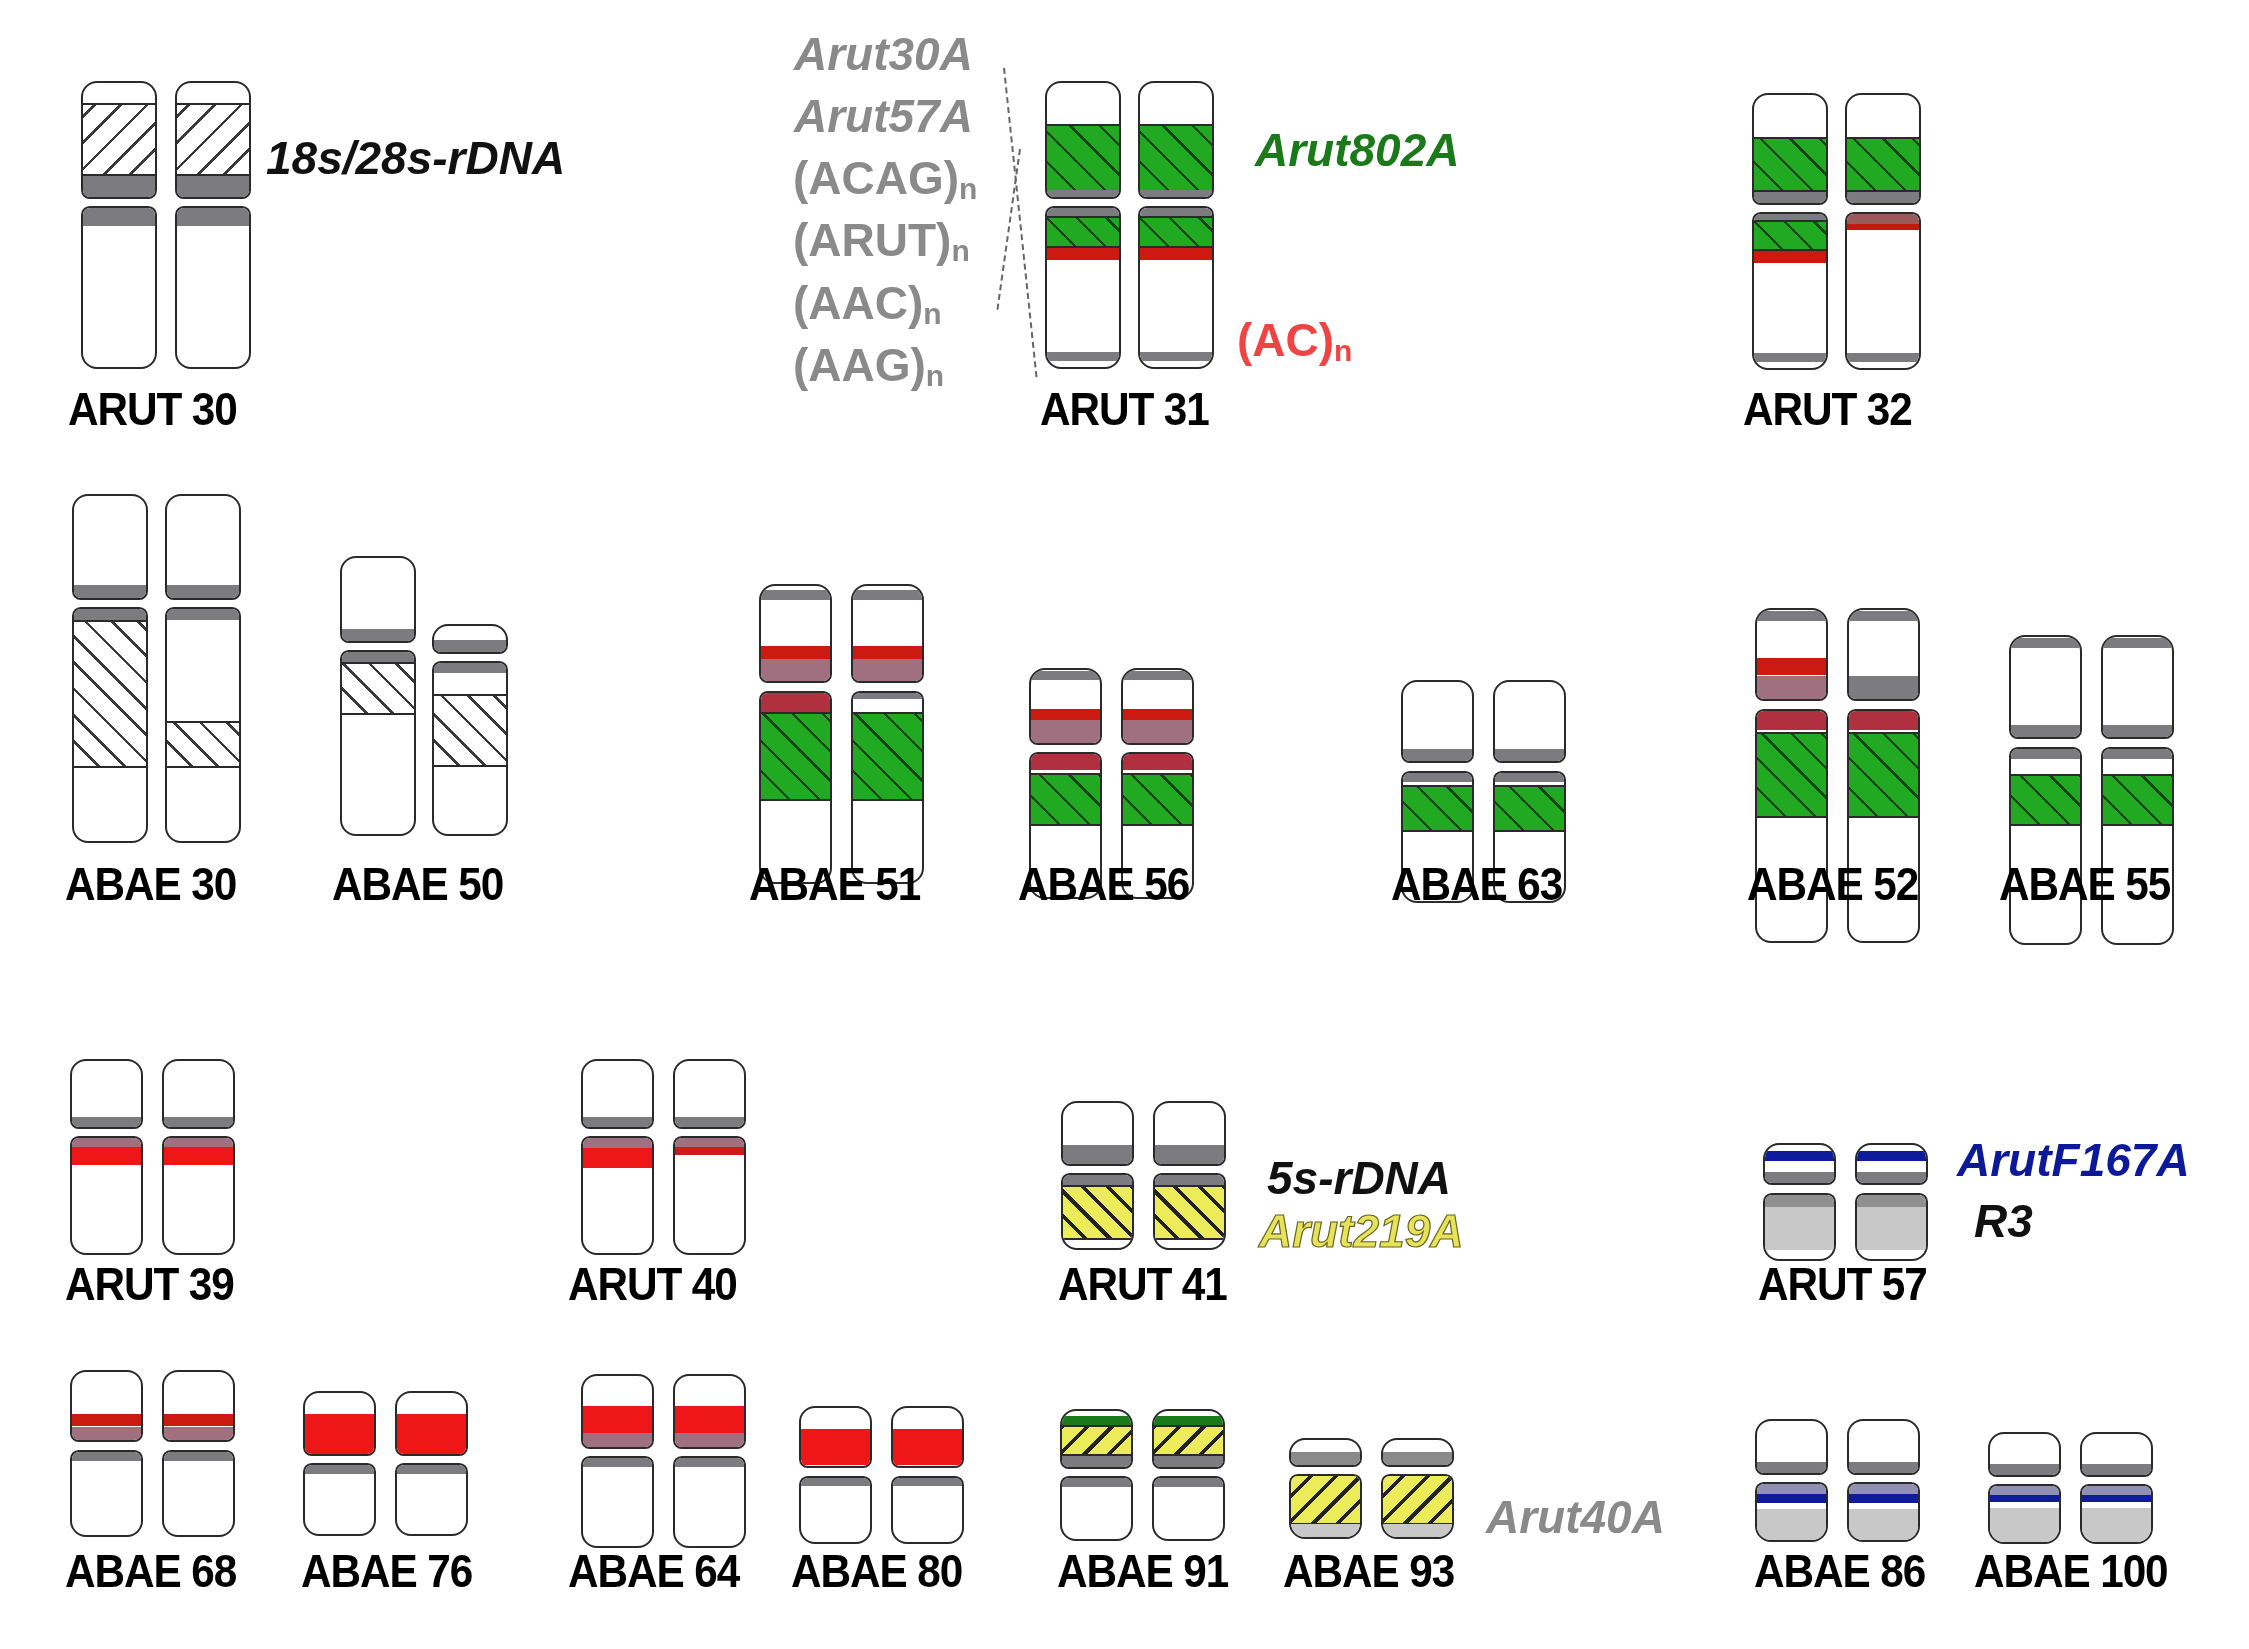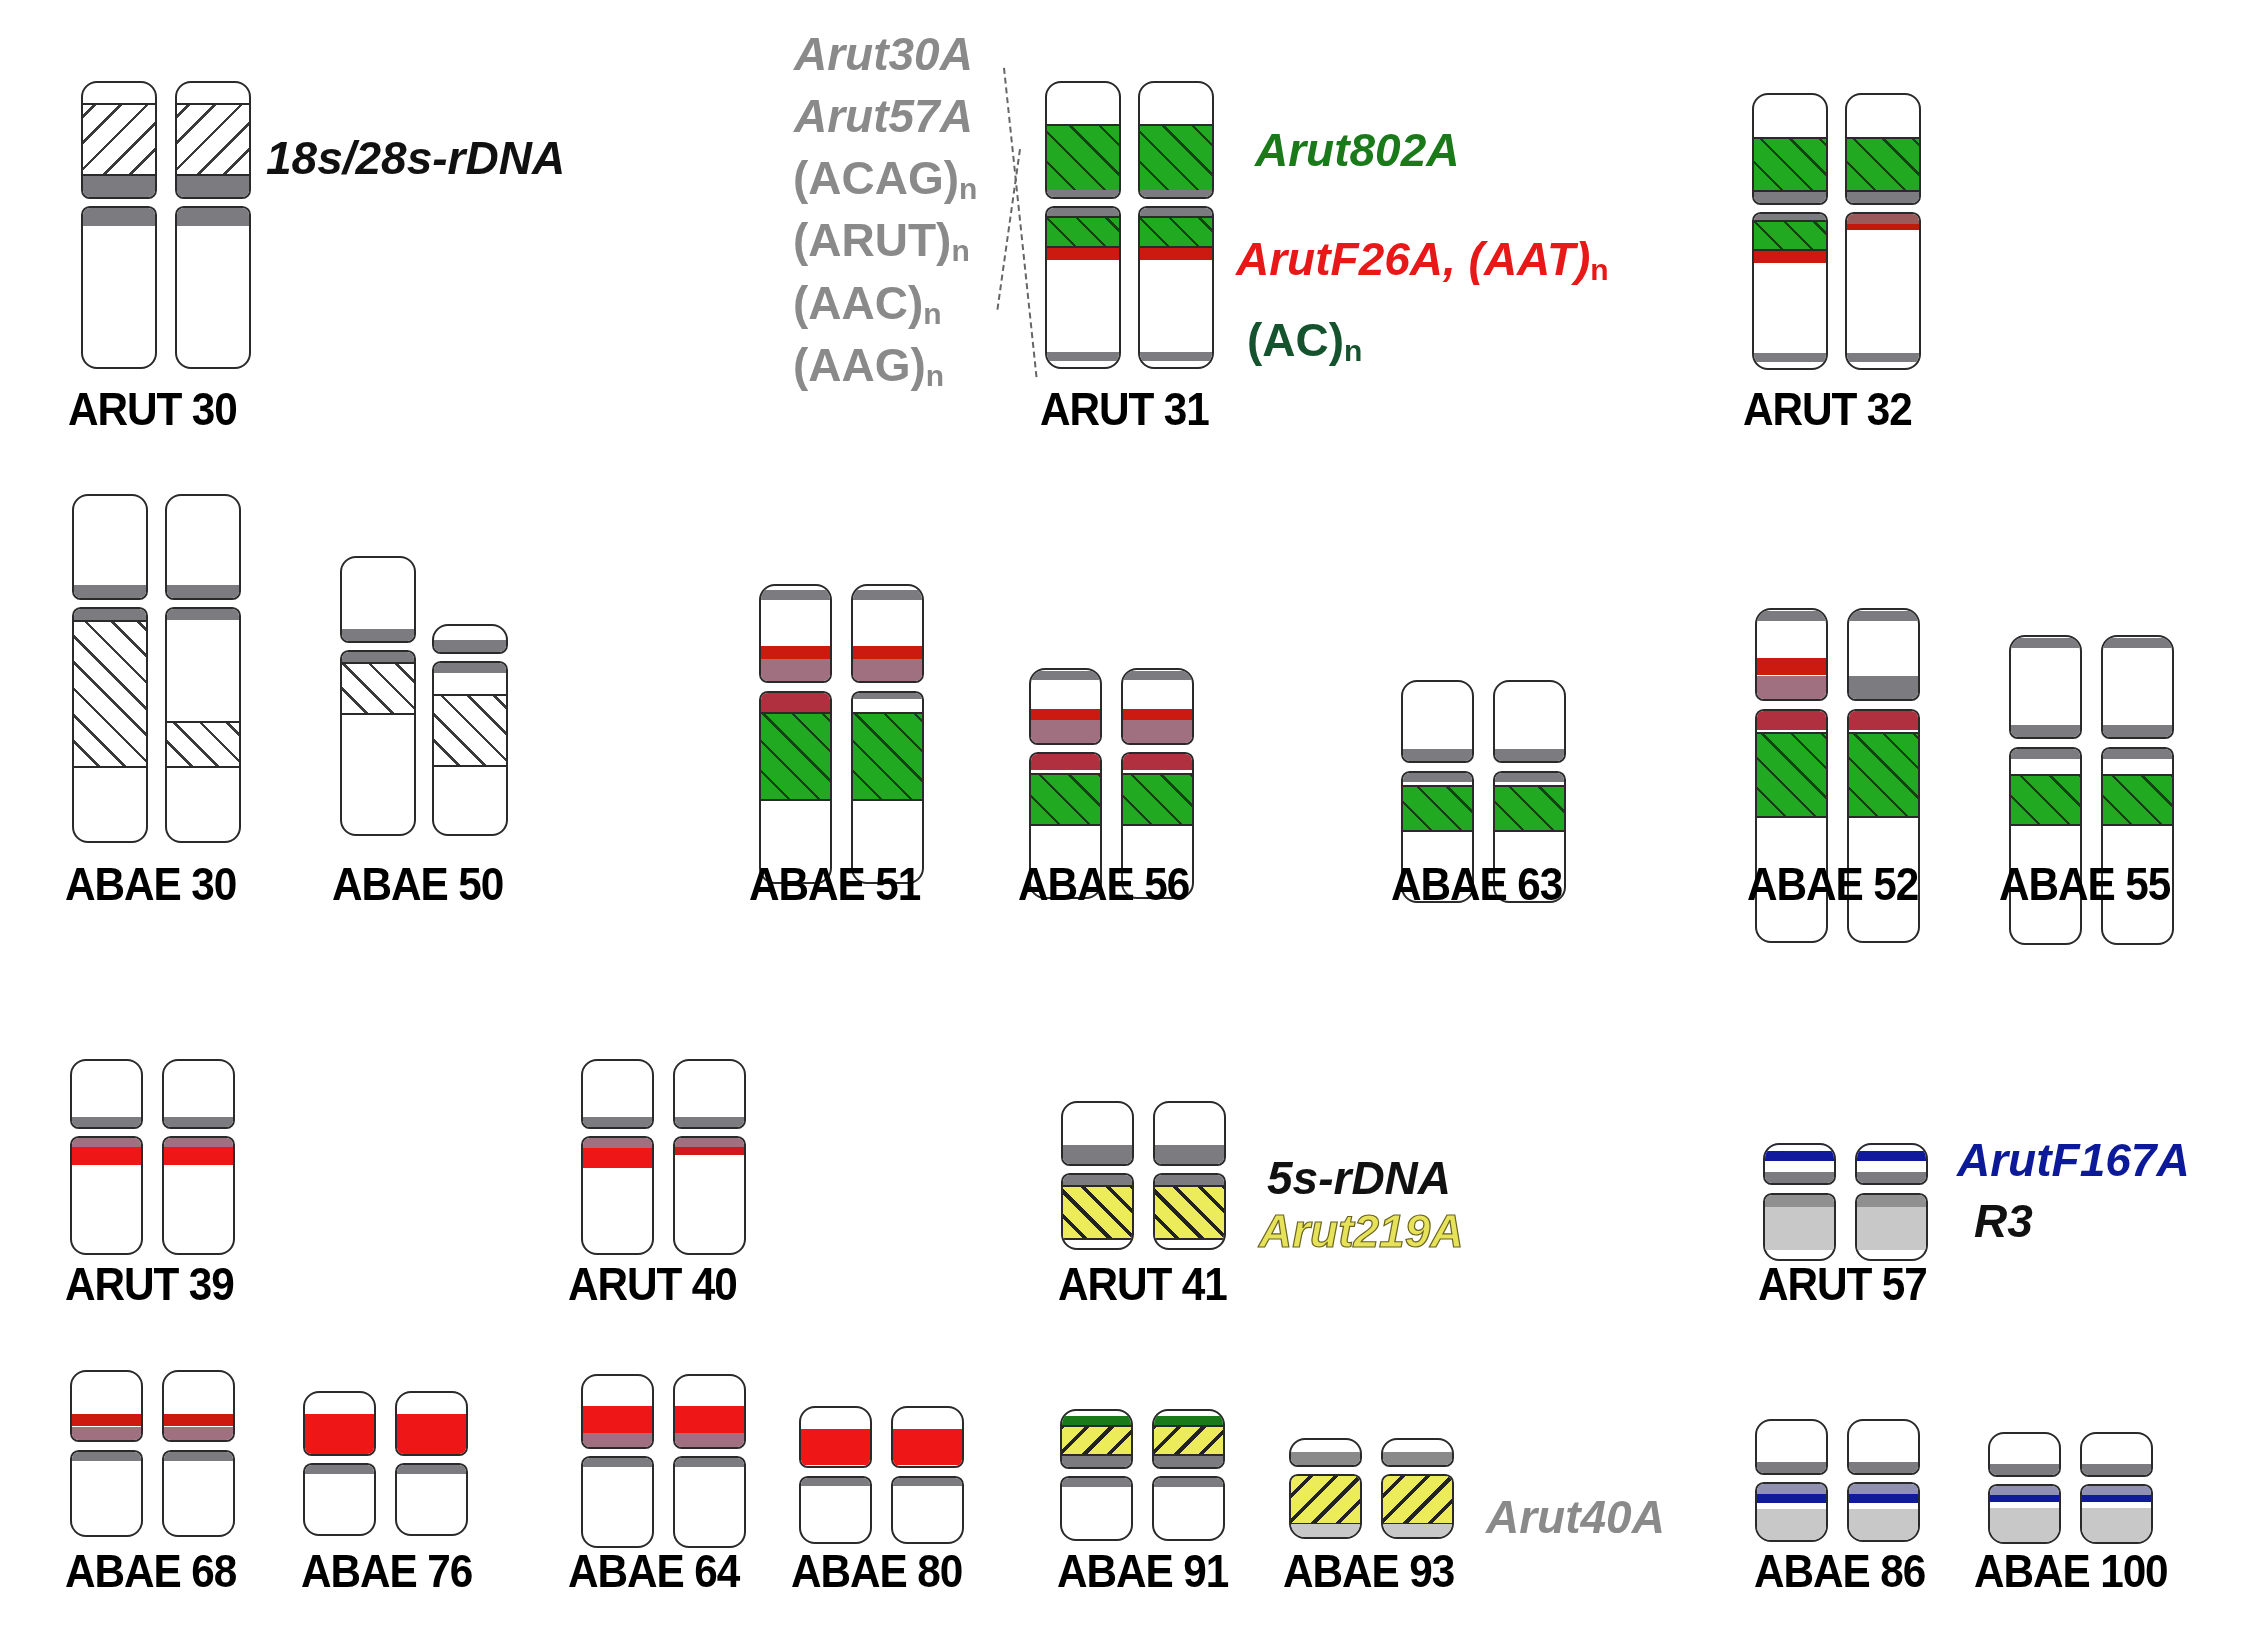--- a/index.html
+++ b/index.html
@@ -475,22 +475,21 @@
     </div>
     <div class="label chrom-name" style="left: 1974px; top: 1547px;">ABAE 100</div>
     <div class="label probe" style="left: 266px; top: 135px; color: rgb(17, 17, 17);"><span>18s/28s-rDNA</span></div>
     <div class="label probe" style="left: 794px; top: 31px; color: rgb(138, 138, 138);"><span>Arut30A</span></div>
     <div class="label probe" style="left: 794px; top: 93px; color: rgb(138, 138, 138);"><span>Arut57A</span></div>
     <div class="label probe" style="left: 793px; top: 155px; color: rgb(138, 138, 138); font-style: normal;"><span>(ACAG)</span><sub>n</sub></div>
     <div class="label probe" style="left: 793px; top: 217px; color: rgb(138, 138, 138); font-style: normal;"><span>(ARUT)</span><sub>n</sub></div>
     <div class="label probe" style="left: 793px; top: 280px; color: rgb(138, 138, 138); font-style: normal;"><span>(AAC)</span><sub>n</sub></div>
     <div class="label probe" style="left: 793px; top: 342px; color: rgb(138, 138, 138); font-style: normal;"><span>(AAG)</span><sub>n</sub></div>
     <div class="label probe" style="left: 1255px; top: 127px; color: rgb(26, 122, 26);"><span>Arut802A</span></div>
-    <div class="label probe" style="left: 1236px; top: 236px; color: rgb(232, 24, 24);"><span>ArutF26A, (AAT)</span><sub>n</sub></div>
-    <div class="label probe" style="left: 1237px; top: 317px; color: #14532d; font-style: normal; margin-left: 10px;"><span>(AC)</span><sub>n</sub></div>
+    <div class="label probe" style="left: 1237px; top: 317px; color: #ef4444; font-style: normal;"><span>(AC)</span><sub>n</sub></div>
     <div class="label probe" style="left: 1267px; top: 1155px; color: rgb(17, 17, 17);"><span>5s-rDNA</span></div>
     <div class="label probe" style="left: 1259px; top: 1208px; color: rgb(230, 226, 90); -webkit-text-stroke: 1.2px rgb(106, 100, 32);"><span>Arut219A</span></div>
     <div class="label probe" style="left: 1957px; top: 1137px; color: rgb(12, 26, 154);"><span>ArutF167A</span></div>
     <div class="label probe" style="left: 1974px; top: 1198px; color: rgb(17, 17, 17);"><span>R3</span></div>
     <div class="label probe" style="left: 1486px; top: 1494px; color: rgb(138, 138, 138);"><span>Arut40A</span></div>
     <div class="leader" style="left: 1003px; top: 68px; height: 311px; transform: rotate(-6deg);"></div>
     <div class="leader" style="left: 1019px; top: 149px; height: 162px; transform: rotate(8deg);"></div>
   </div>
 
 

